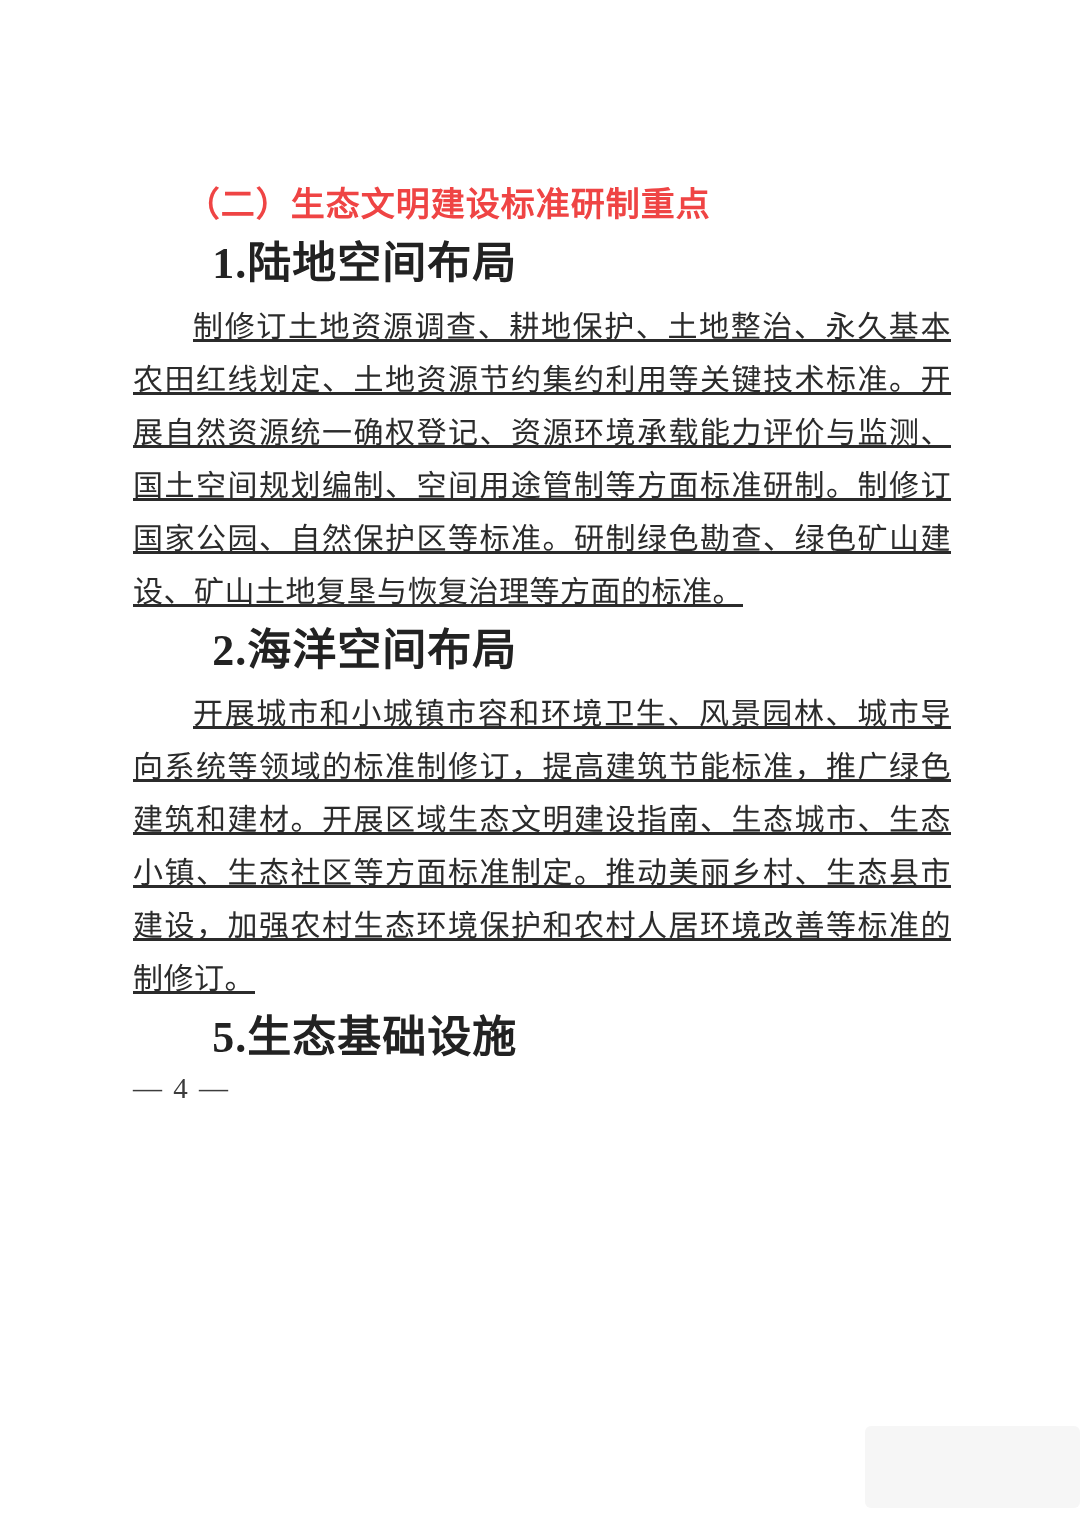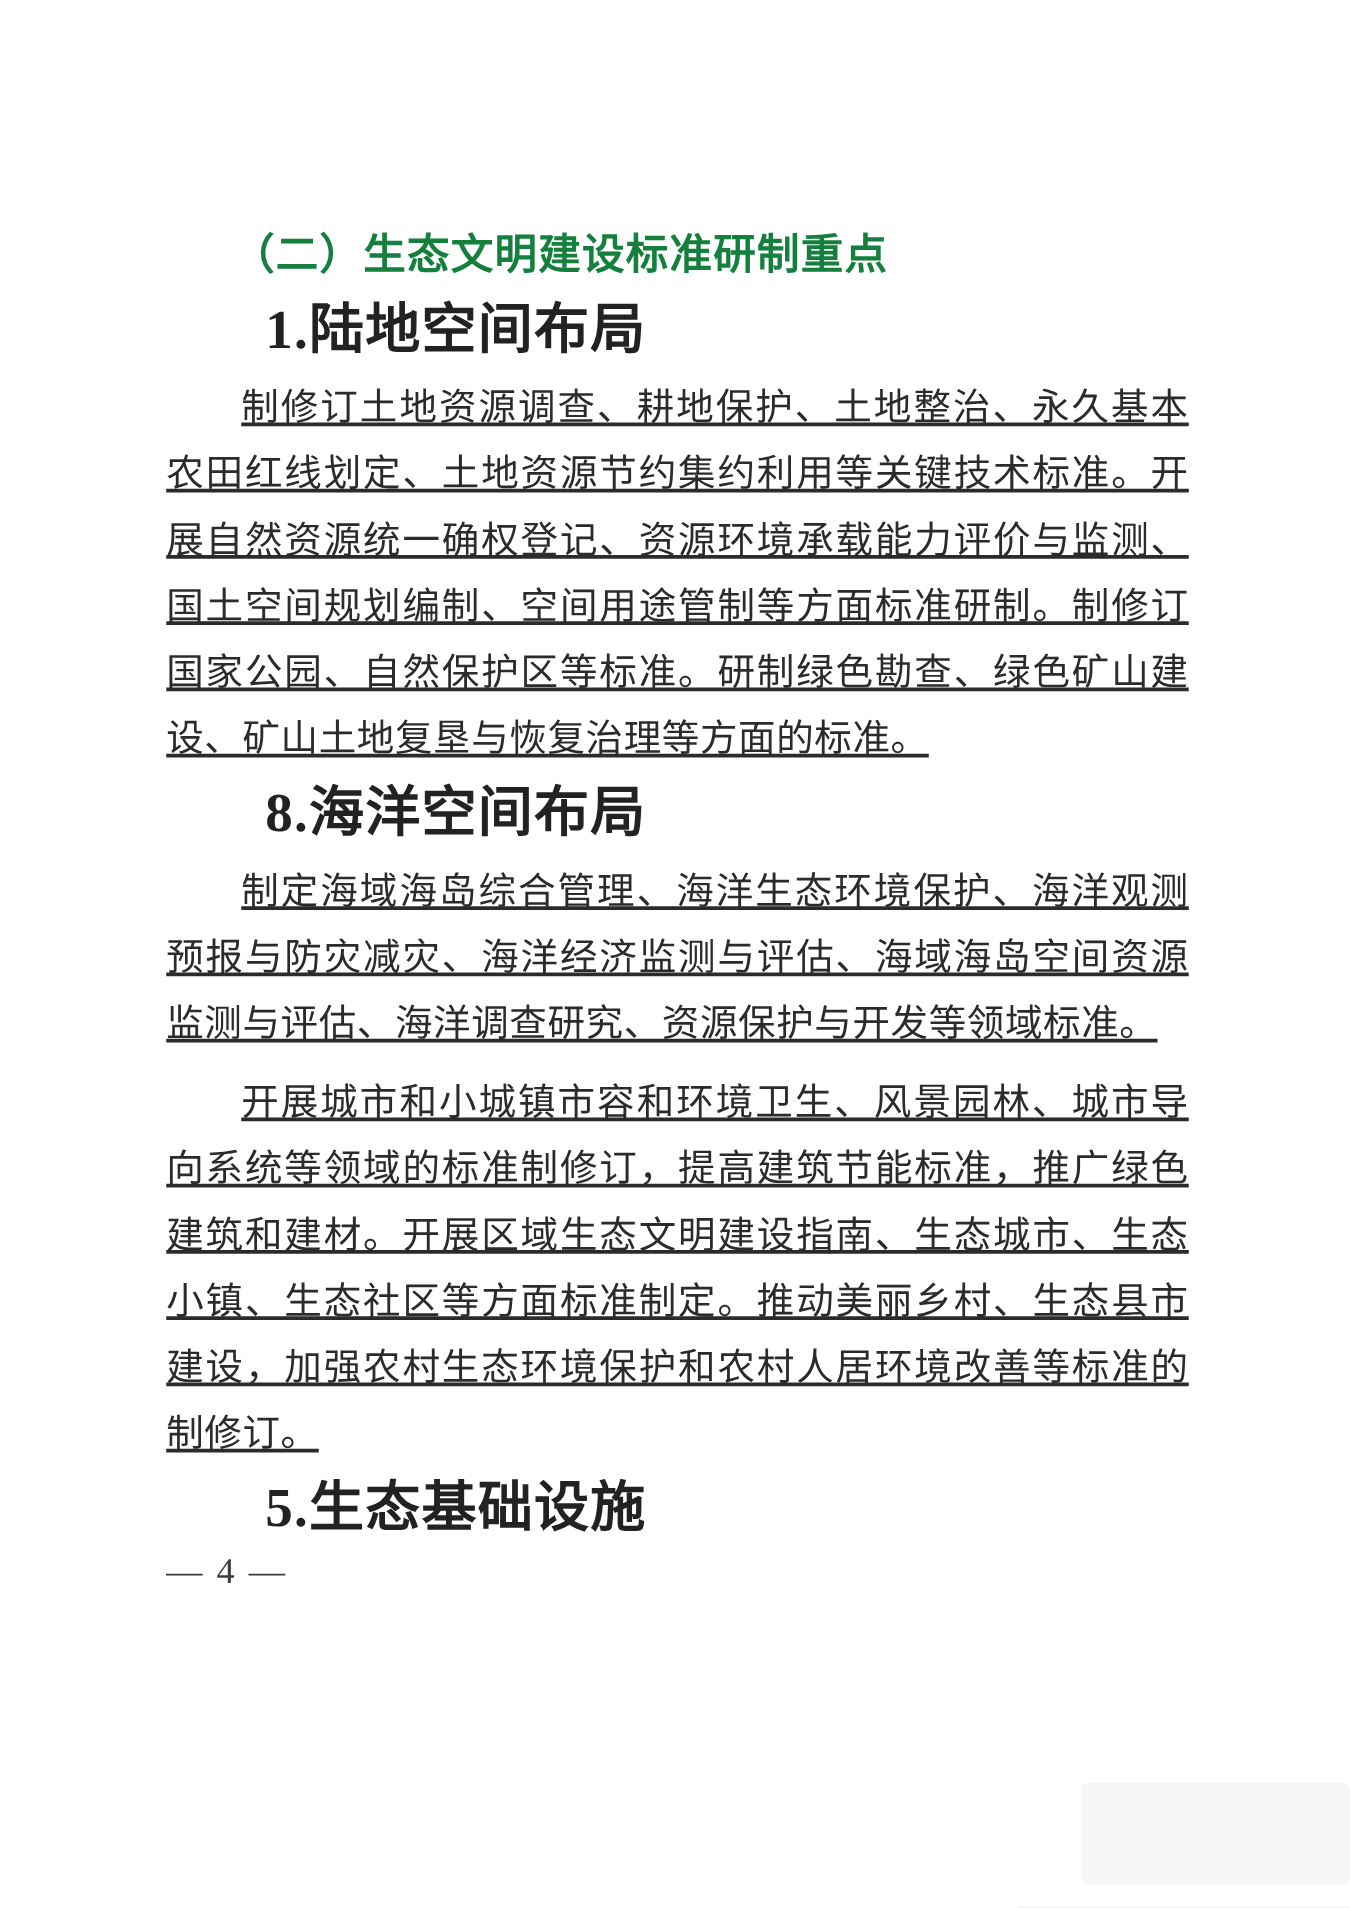--- a/index.html
+++ b/index.html
@@ -22,21 +22,21 @@
     left: 133px;
     top: 178px;
     width: 818px;
   }
   .doc-heading {
     font-size: 34px;
     font-weight: bold;
     line-height: 53px;
     text-indent: 1.55em;
     letter-spacing: 1px;
-    color: #15803d;
+    color: #ef4444;
     white-space: nowrap;
   }
   .section-title {
     font-size: 44px;
     font-weight: bold;
     line-height: 53px;
     text-indent: 1.8em;
     letter-spacing: 1px;
     color: #222222;
     margin-top: 6px;
@@ -78,22 +78,21 @@
   <div class="content">
 
     <div class="doc-heading">（二）生态文明建设标准研制重点</div>
 
     <div>
       <div class="section-title">1.陆地空间布局</div>
       <p class="section-body">制修订土地资源调查、耕地保护、土地整治、永久基本农田红线划定、土地资源节约集约利用等关键技术标准。开展自然资源统一确权登记、资源环境承载能力评价与监测、国土空间规划编制、空间用途管制等方面标准研制。制修订国家公园、自然保护区等标准。研制绿色勘查、绿色矿山建设、矿山土地复垦与恢复治理等方面的标准。</p>
     </div>
 
     <div>
-      <div class="section-title">8.海洋空间布局</div>
-      <p class="section-body">制定海域海岛综合管理、海洋生态环境保护、海洋观测预报与防灾减灾、海洋经济监测与评估、海域海岛空间资源监测与评估、海洋调查研究、资源保护与开发等领域标准。</p>
+      <div class="section-title">2.海洋空间布局</div>
     </div>
 
     <div>
       <p class="section-body">开展城市和小城镇市容和环境卫生、风景园林、城市导向系统等领域的标准制修订，提高建筑节能标准，推广绿色建筑和建材。开展区域生态文明建设指南、生态城市、生态小镇、生态社区等方面标准制定。推动美丽乡村、生态县市建设，加强农村生态环境保护和农村人居环境改善等标准的制修订。</p>
     </div>
 
     <div>
       <div class="section-title">5.生态基础设施</div>
     </div>
 

